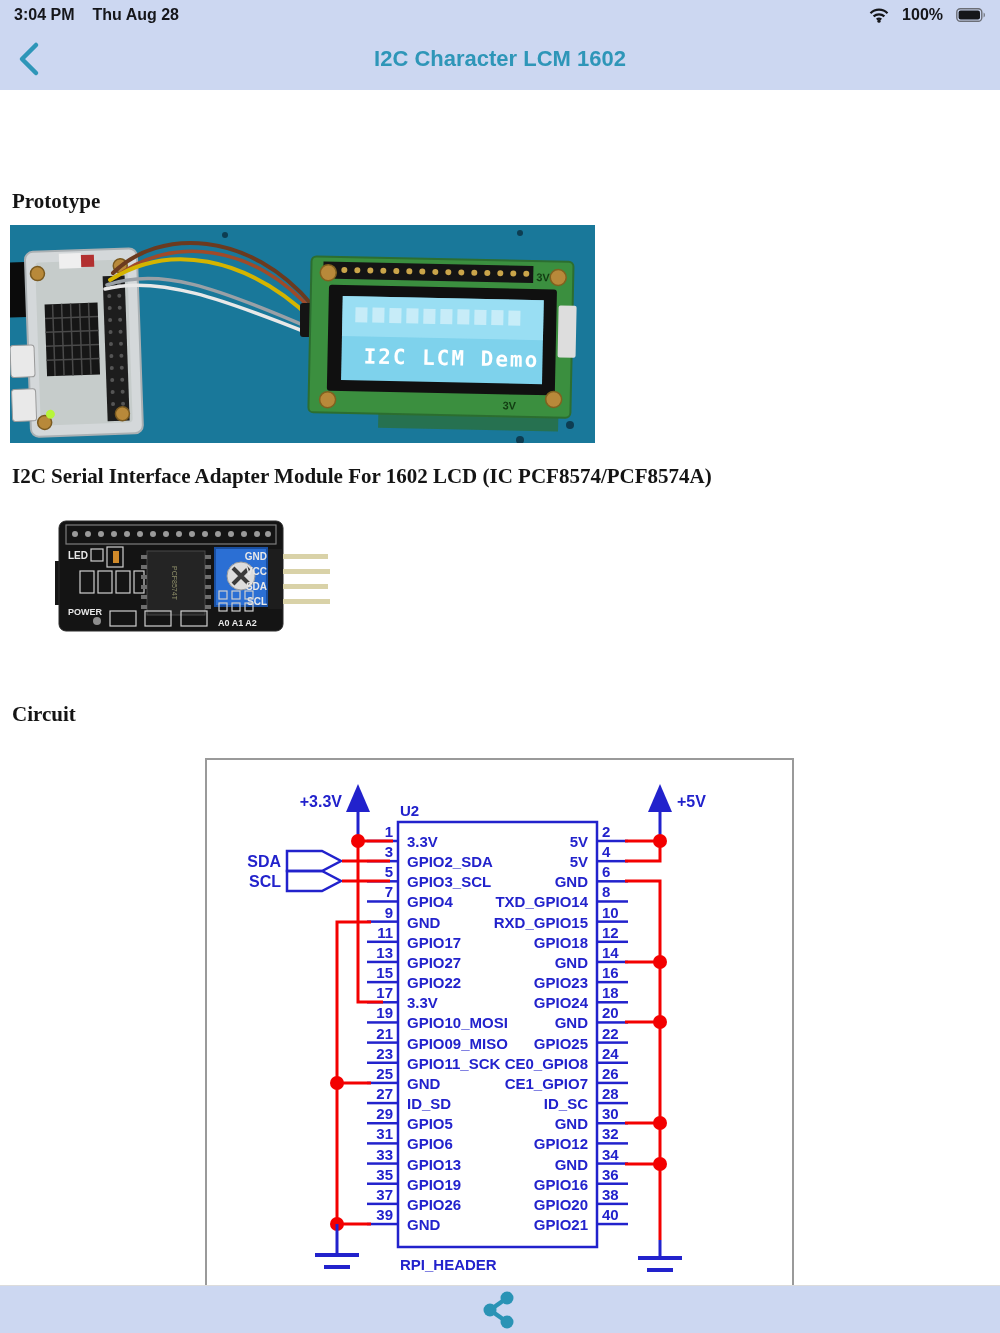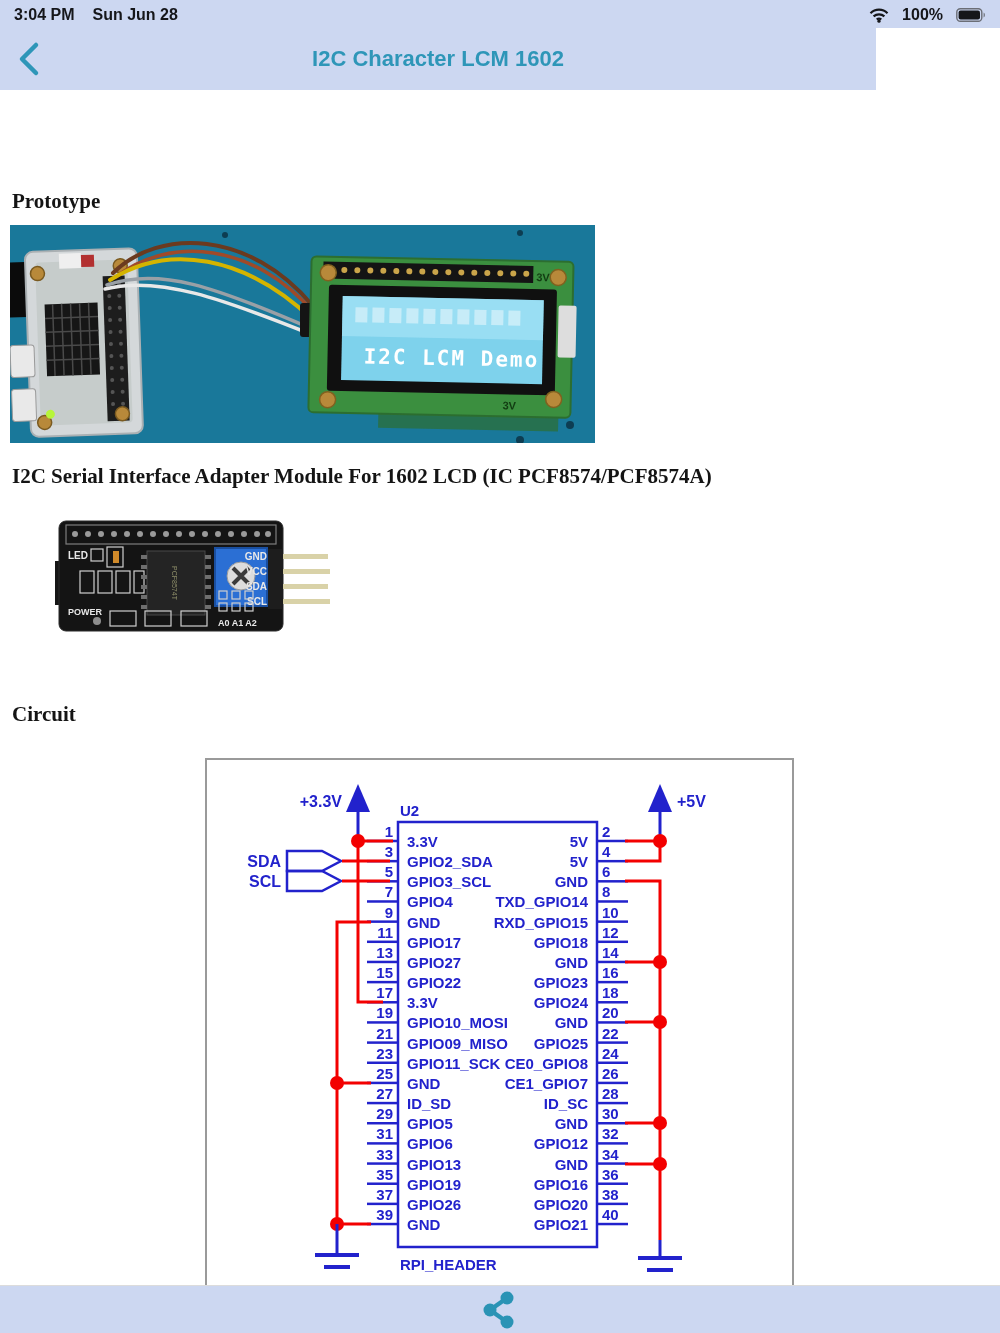--- a/index.html
+++ b/index.html
@@ -6,21 +6,21 @@
   body{width:1000px;height:1333px;background:#ffffff;font-family:"Liberation Sans",sans-serif;position:relative;overflow:hidden;}
   .page{position:absolute;inset:0;width:1000px;height:1333px;}
 
   
   .status-bar{position:absolute;left:0;top:0;width:1000px;height:28px;background:#ccd7f1;
     display:flex;align-items:center;justify-content:space-between;padding:0 14px;box-sizing:border-box;}
   .status-left{display:flex;gap:18px;font-size:16px;font-weight:bold;color:#15161a;padding-top:2px;}
   .status-right{display:flex;align-items:center;gap:13px;font-size:16px;font-weight:bold;color:#15161a;padding-top:2px;}
 
   
-  .nav-bar{position:absolute;left:0;top:28px;width:876px;height:62px;background:#ccd7f1;text-align:right;}
+  .nav-bar{position:absolute;left:0;top:28px;width:1000px;height:62px;background:#ccd7f1;text-align:right;}
   .back-btn{position:absolute;left:12px;top:12px;width:36px;height:38px;cursor:pointer;}
   .nav-title{position:absolute;left:0;top:0;width:100%;height:62px;display:flex;align-items:center;justify-content:center;
     color:#2e96b8;font-size:22px;font-weight:bold;}
 
   
   .h-serif{position:absolute;left:12px;font-family:"Liberation Serif",serif;font-weight:bold;color:#141414;font-size:21px;white-space:nowrap;}
   .h-intro{top:112px;}
   .h-prototype{top:168px;margin-top:21px;}
   .h-adapter{top:464px;}
   .h-circuit{top:702px;}
@@ -50,21 +50,21 @@
   .share-btn{width:40px;height:42px;cursor:pointer;display:block;}
 </style>
 </head>
 <body>
 
 <div class="page">
 
   <div class="status-bar">
     <div class="status-left">
       <span>3:04 PM</span>
-      <span>Sun Jun 28</span>
+      <span>Thu Aug 28</span>
     </div>
     <div class="status-right">
       <svg width="20" height="15" viewBox="0 0 20 15">
         <path d="M1.5,5.2 a12,12 0 0 1 17,0" stroke="#15161a" stroke-width="2.2" fill="none"></path>
         <path d="M4.6,8.4 a8,8 0 0 1 10.8,0" stroke="#15161a" stroke-width="2.2" fill="none"></path>
         <path d="M7.7,11.5 a4,4 0 0 1 4.6,0" stroke="#15161a" stroke-width="2.2" fill="none"></path>
         <circle cx="10" cy="13.2" r="1.6" fill="#15161a"></circle>
       </svg>
       <span>100%</span>
       <svg width="30" height="14" viewBox="0 0 30 14">

